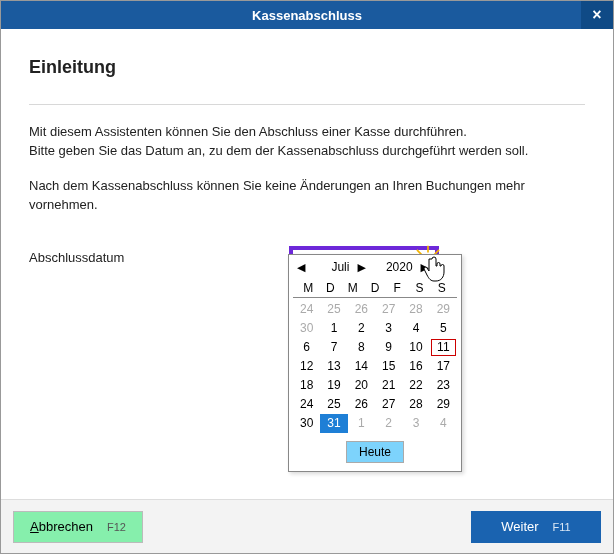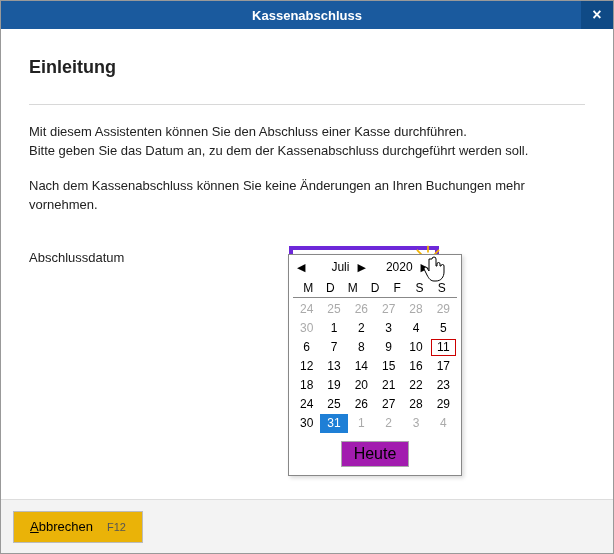--- a/index.html
+++ b/index.html
@@ -132,39 +132,39 @@
   .sel-cell {
     background: #1e7fd6;
     color: #fff;
   }
   .cal-footer {
     text-align: center;
     padding: 6px 0 8px 0;
   }
   .heute-btn {
     border: 1px solid #aaa;
-    background: #a21caf;
+    background: #7dd3fc;
     padding: 3px 12px;
     cursor: pointer;
-    font-size: 16px;
+    font-size: 12px;
   }
   .footer-bar {
     position: absolute;
     left: 1px; right: 1px; bottom: 1px;
     height: 54px;
     background: #f3f3f3;
     border-top: 1px solid #ddd;
     display: flex;
     align-items: center;
     padding: 0 12px;
   }
   .btn {
     height: 32px;
     border: 1px solid #bbb;
-    background: #eab308;
+    background: #86efac;
     display: flex;
     align-items: center;
     justify-content: center;
     gap: 14px;
     padding: 0 16px;
     font-size: 13px;
     cursor: pointer;
     min-width: 130px;
   }
   .btn .shortcut { font-size: 11px; color: #555; }
@@ -293,13 +293,17 @@
   </div>
 </div>
 
 <div class="footer-bar">
   <div class="btn">
     <span class="underline-first">Abbrechen</span>
     <span class="shortcut">F12</span>
   </div>
   <div class="spacer"></div>
   <div style="width:8px"></div>
+  <div class="btn btn-primary">
+    <span>Weiter</span>
+    <span class="shortcut">F11</span>
+  </div>
 </div>
 
 </body></html>

